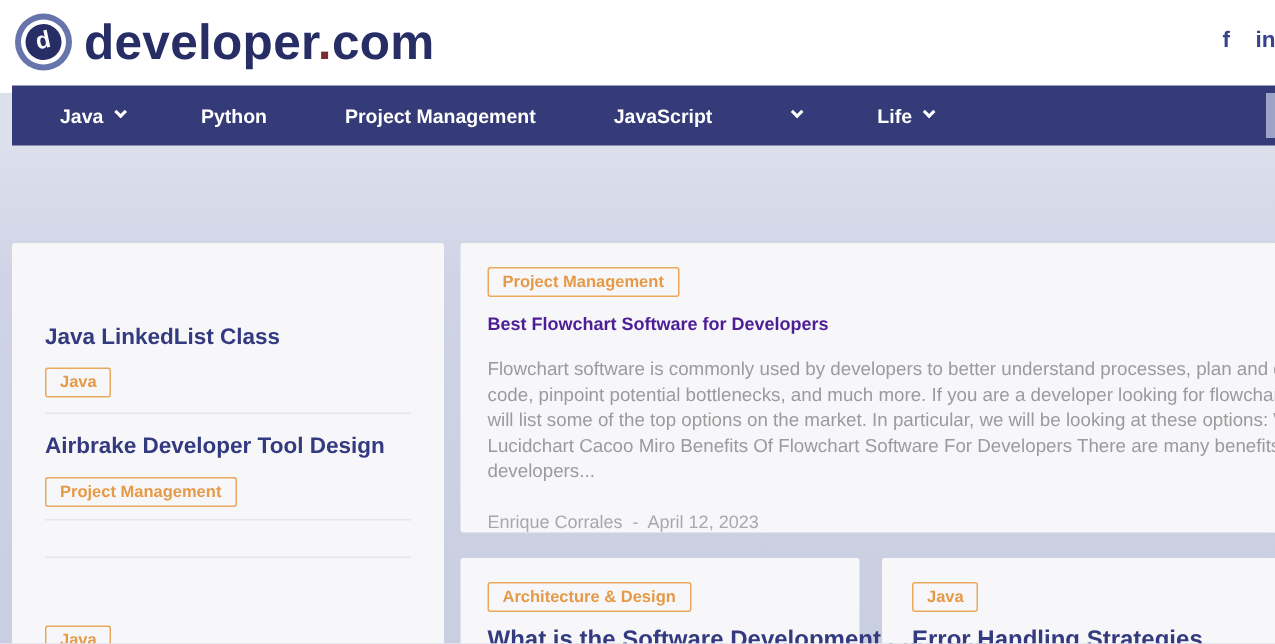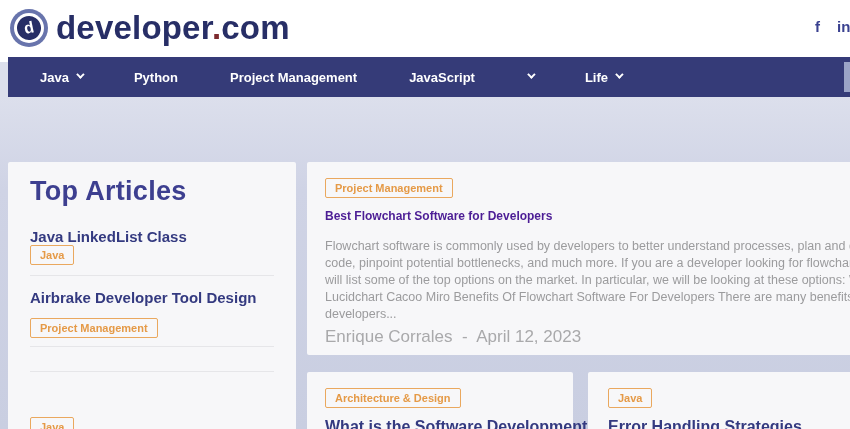--- a/index.html
+++ b/index.html
@@ -54,35 +54,35 @@
   .tag {
     display:inline-block; border:1px solid #eaa85e; border-radius:2px; color:#e59a47;
     font-size:11px; font-weight:700; padding:3px 9px; white-space:nowrap; cursor:pointer;
     background:transparent;
   }
   .article-title { font-weight:700; color:#343a80; font-size:15px; cursor:pointer; white-space:nowrap; }
   .divider { position:absolute; left:22px; right:22px; border-top:1px solid #e6e6e9; }
 
   
   .sb-heading { position:absolute; left:22px; top:14px; font-size:27px; font-weight:700; color:#3d3f90; letter-spacing:.3px; }
-  .sb-a1-title { position:absolute; left:22px; top:54px;margin-top:12px; }
+  .sb-a1-title { position:absolute; left:22px; top:54px; }
   .sb-a1-tag   { position:absolute; left:22px; top:83px; }
   .sb-div1     { top:113px; }
   .sb-a2-title { position:absolute; left:22px; top:127px; }
   .sb-a2-tag   { position:absolute; left:22px; top:156px; }
   .sb-div2     { top:184px; }
   .sb-div3     { top:209px; }
   .sb-a3-title { position:absolute; left:22px; top:227px; }
   .sb-a3-tag   { position:absolute; left:22px; top:255px; }
 
   
   .mc-tag    { position:absolute; left:18px; top:16px; }
   .mc-title  { position:absolute; left:18px; top:47px; font-size:12px; font-weight:700; color:#4c1d95; white-space:nowrap; cursor:pointer; }
   .mc-excerpt{ position:absolute; left:18px; top:76px; width:655px; font-size:12.5px; line-height:17px; color:#9b9b9d; }
-  .mc-byline { position:absolute; left:18px; top:165px; font-size:17px; color:#a9a9ab; }
+  .mc-byline { position:absolute; left:18px; top:179px; font-size:12px; color:#a9a9ab; }
   .mc-byline span { color:#a9a9ab; }
 
   
   .bc-tag   { position:absolute; left:18px; top:16px; }
   .br-card .bc-tag { left:20px; }
   .bc-title { position:absolute; left:18px; top:46px; font-size:16px; }
   .br-card .bc-title { left:20px; }
 </style>
 </head>
 <body>
@@ -122,21 +122,20 @@
         <i class="chevron"></i>
       </span>
     <span class="nav-item">
         <span>Life</span>
         <i class="chevron"></i>
       </span>
     <span class="nav-search-fragment"></span>
   </div>
 
   <div class="card sidebar-card">
-    <div class="sb-heading">Top Articles</div>
 
     <div class="article-title sb-a1-title">Java LinkedList Class</div>
     <span class="tag sb-a1-tag">Java</span>
     <div class="divider sb-div1"></div>
 
     <div class="article-title sb-a2-title">Airbrake Developer Tool Design</div>
     <span class="tag sb-a2-tag">Project Management</span>
     <div class="divider sb-div2"></div>
     <div class="divider sb-div3"></div>
 

